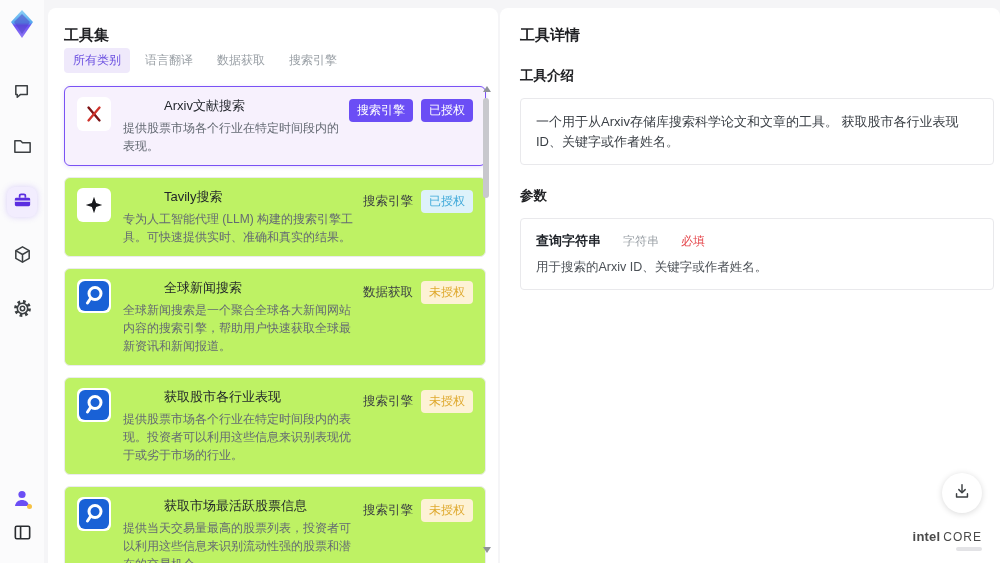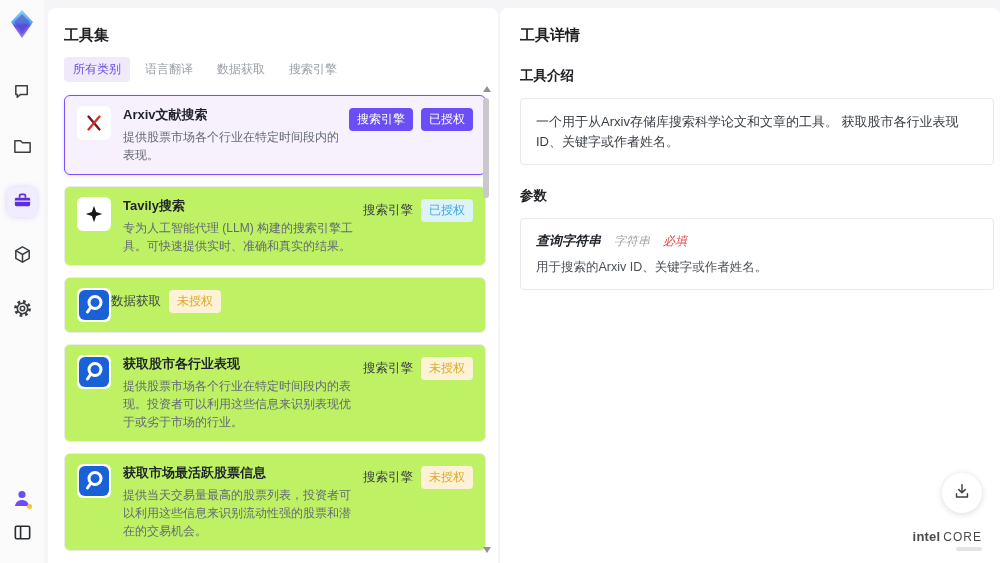--- a/index.html
+++ b/index.html
@@ -19,32 +19,32 @@
   .side-bottom { margin-top:auto; display:flex; flex-direction:column; align-items:center;
     gap:13px; padding-bottom:16px; }
   .avatar-wrap { position:relative; width:22px; height:22px; }
   .avatar-dot { position:absolute; right:1px; bottom:0; width:5px; height:5px;
     background:#f6c244; border-radius:50%; }
 
   
   .list-card { position:absolute; left:48px; top:8px; width:450px; height:555px;
     background:#fff; border-radius:8px 8px 0 0; padding:18px 16px 0 16px; overflow:hidden; }
   .page-title { font-size:15px; font-weight:bold; }
-  .tabs { margin-top:12px; display:flex; align-items:flex-end; gap:6px; }
+  .tabs { margin-top:3px; display:flex; align-items:flex-end; gap:6px; }
   .tab { font-size:12px; color:#9aa0a6; padding:4px 9px; border-radius:4px; cursor:pointer; }
   .tab.active { background:#efe9fb; color:#6a4ee0; }
   .tool-list { margin-top:13px; display:flex; flex-direction:column; gap:11px; width:422px; }
   .tool-item { display:flex; align-items:flex-start; border:1px solid #ebebee;
     border-radius:6px; background:#bef264; padding:10px 12px; cursor:pointer; }
   .tool-item.selected { border:1.5px solid #7a52f4; background:#f7f1fd;
     box-shadow:0 1px 4px rgba(122,82,244,.18); }
   .tool-icon { width:34px; height:34px; flex:0 0 34px; border-radius:6px;
     display:flex; align-items:center; justify-content:center; background:#fff; }
   .tool-mid { flex:1; margin:0 8px 0 12px; min-width:0; }
-  .tool-name { font-size:13px; font-weight:bold; color:#1f2329; }
+  .tool-name { font-size:13px; font-weight:normal; color:#1f2329;margin-left:41px; }
   .tool-desc { margin-top:4px; font-size:12px; line-height:1.5; color:#646a73; }
   .tool-tags { flex:0 0 auto; display:flex; gap:8px; align-items:center; margin-top:2px; }
   .cat-text { font-size:12.5px; color:#3c4043; }
   .badge { font-size:12px; padding:3px 8px; border-radius:4px; white-space:nowrap; }
   .badge.solid { background:#6b4ef5; color:#fff; }
   .badge.blue  { background:#def2fa; color:#3fa9d9; }
   .badge.yellow{ background:#fdf2d5; color:#dfa92e; }
 
   
   .scrollbar { position:absolute; right:8px; top:78px; bottom:10px; width:8px; }
@@ -57,21 +57,21 @@
 
   
   .detail-card { position:absolute; left:500px; top:8px; width:500px; height:555px;
     background:#fff; border-radius:8px 8px 0 0; padding:18px 6px 0 20px; }
   .detail-title { font-size:15px; font-weight:bold; }
   .section-h { font-size:13.5px; font-weight:bold; margin-top:22px; }
   .info-box { margin-top:13px; border:1px solid #e9e9ec; border-radius:4px;
     padding:13px 15px; font-size:13px; color:#3a3f45; line-height:1.5; }
   .param-box { margin-top:13px; border:1px solid #e9e9ec; border-radius:4px;
     padding:13px 15px; }
-  .param-line1 { display:flex; align-items:baseline; gap:13px;font-style:italic; }
+  .param-line1 { display:flex; align-items:baseline; gap:22px; }
   .param-name { font-size:13px; font-weight:bold; color:#1f2329; }
   .param-type { font-size:12px; color:#9aa0a6; }
   .param-req { font-size:12px; color:#e5484d; }
   .param-desc { margin-top:9px; font-size:12.5px; color:#4b5056; }
 
   
   .fab { position:absolute; right:18px; bottom:50px; width:40px; height:40px;
     border-radius:50%; background:#fff; box-shadow:0 1px 6px rgba(0,0,0,.15);
     display:flex; align-items:center; justify-content:center; cursor:pointer; }
   .brand { position:absolute; right:18px; bottom:12px; text-align:left; color:#4a4a4a; }
@@ -211,20 +211,24 @@
     </div>
 
     <div class="tool-item">
       <div class="tool-icon">
         <svg viewBox="0 0 34 34" width="34" height="34">
           <rect x="2" y="2" width="30" height="30" rx="6" fill="#1961d6"></rect>
           <circle cx="18" cy="14.5" r="6" fill="none" stroke="#fff" stroke-width="3"></circle>
           <path d="M13.5 19.5L10.5 24" stroke="#fff" stroke-width="3" stroke-linecap="round"></path>
         </svg>
       </div>
+      <div class="tool-mid">
+        <div class="tool-name">全球新闻搜索</div>
+        <div class="tool-desc">全球新闻搜索是一个聚合全球各大新闻网站内容的搜索引擎，帮助用户快速获取全球最新资讯和新闻报道。</div>
+      </div>
       <div class="tool-tags">
         <span class="cat-text">数据获取</span>
         <span class="badge yellow">未授权</span>
       </div>
     </div>
 
     <div class="tool-item">
       <div class="tool-icon">
         <svg viewBox="0 0 34 34" width="34" height="34">
           <rect x="2" y="2" width="30" height="30" rx="6" fill="#1961d6"></rect>

